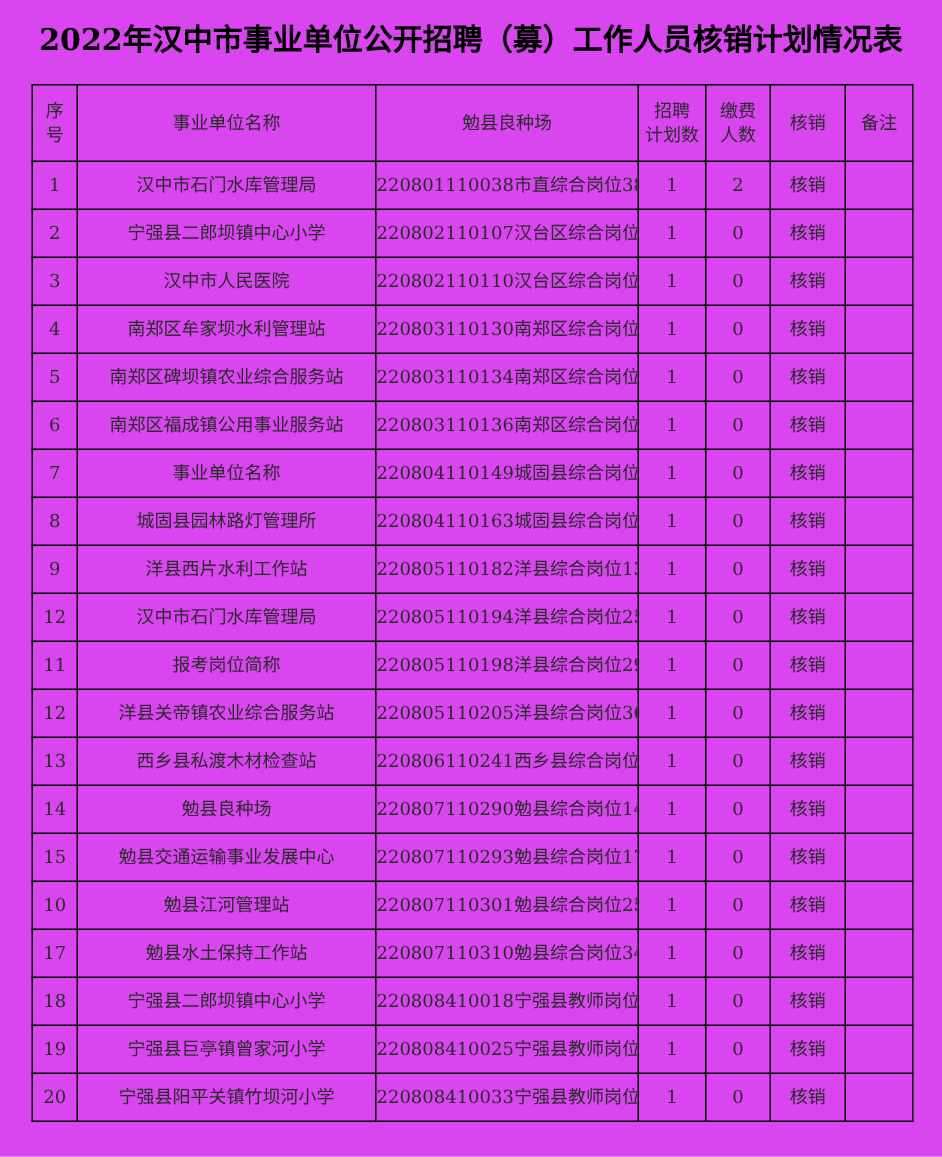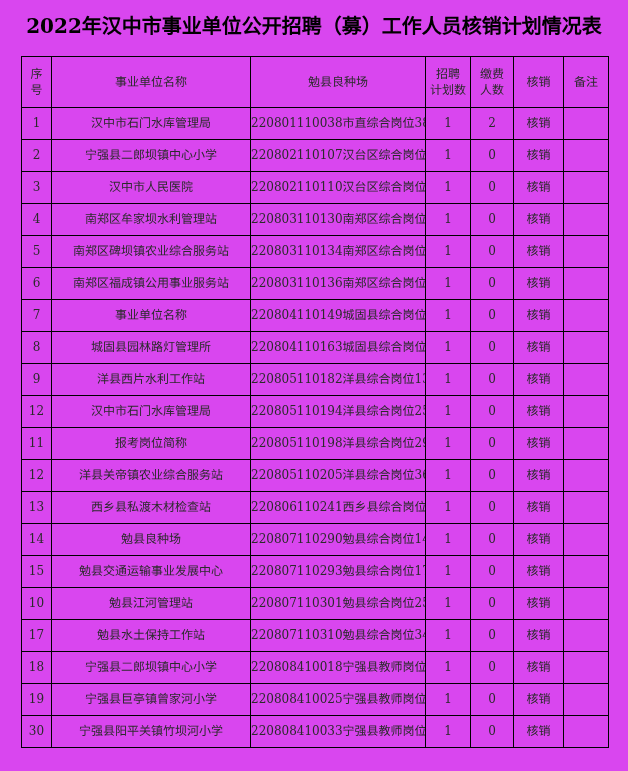--- a/index.html
+++ b/index.html
@@ -316,21 +316,21 @@
           <tr>
             <td class="seq">19</td>
             <td class="unit">宁强县巨亭镇曾家河小学</td>
             <td class="post">220808410025宁强县教师岗位24</td>
             <td class="num">1</td>
             <td class="num">0</td>
             <td class="canc">核销</td>
             <td class="note"></td>
           </tr>
           <tr>
-            <td class="seq">30</td>
+            <td class="seq">20</td>
             <td class="unit">宁强县阳平关镇竹坝河小学</td>
             <td class="post">220808410033宁强县教师岗位32</td>
             <td class="num">1</td>
             <td class="num">0</td>
             <td class="canc">核销</td>
             <td class="note"></td>
           </tr>
         </tbody>
     </table>
   </div>

